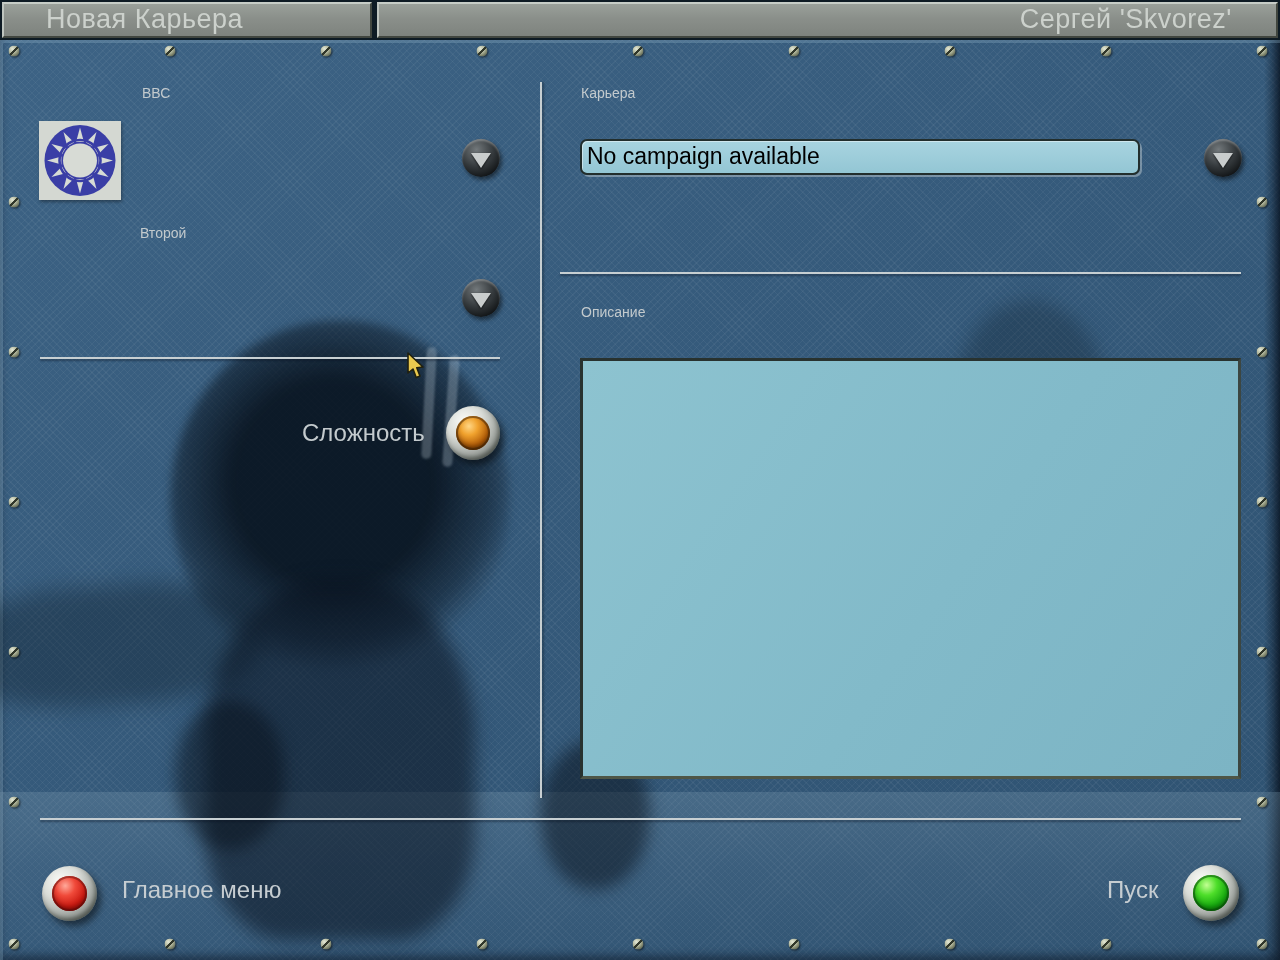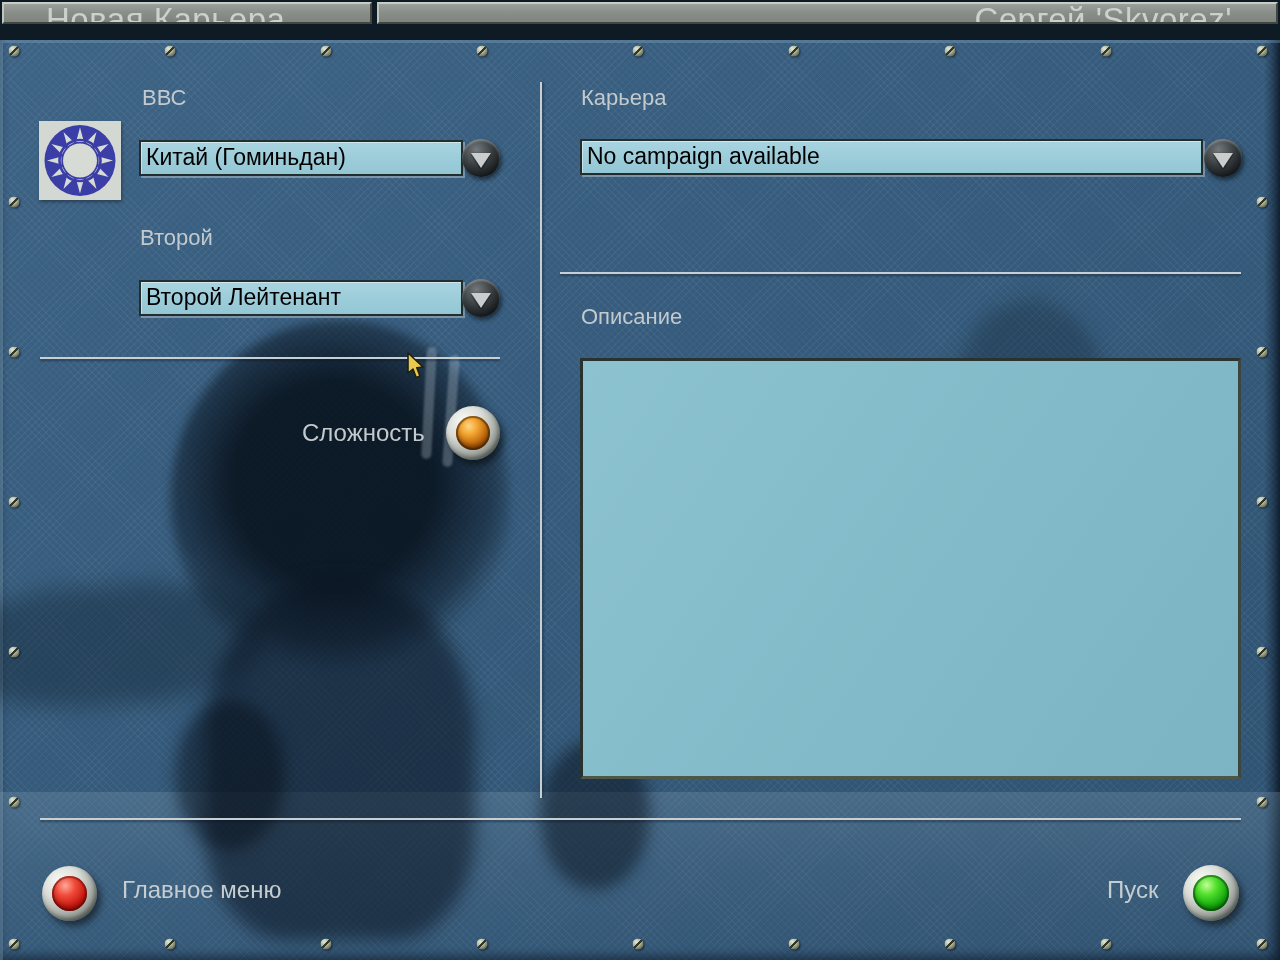--- a/index.html
+++ b/index.html
@@ -4,24 +4,24 @@
 <style>
   html,body{margin:0;padding:0;background:#0a141d;}
   #stage{
     position:relative;width:1280px;height:960px;overflow:hidden;
     font-family:"Liberation Sans",sans-serif;
     -webkit-font-smoothing:antialiased;
   }
   
   .titlebar{position:absolute;left:0;top:0;width:1280px;height:40px;background:#0e1b24;}
   .tab{
-    position:absolute;top:2px;height:22px;box-sizing:border-box;
+    position:absolute;top:2px;height:36px;box-sizing:border-box;
     background:linear-gradient(180deg,#9aa09a 0%,#8a8f8a 45%,#7e837e 100%);
     border:2px solid;border-color:#c7cdc7 #41463f #41463f #bfc5bf;
-    color:#ccd1cc;font-size:33px;line-height:31px;letter-spacing:.5px;
+    color:#ccd1cc;font-size:27px;line-height:31px;letter-spacing:.5px;
     white-space:nowrap;overflow:hidden;
   }
   .tab.left{left:2px;width:370px;padding-left:42px;}
   .tab.right{left:377px;width:901px;text-align:right;padding-right:44px;}
   
   .panel{
     position:absolute;left:0;top:40px;width:1280px;height:920px;
     background-color:#355a7b;
     background-image:
       linear-gradient(to left, rgba(5,13,24,.65) 0px, rgba(5,13,24,.35) 7px, rgba(5,13,24,0) 16px),
@@ -52,21 +52,21 @@
   
   .rivet{
     position:absolute;width:11px;height:11px;border-radius:50%;
     transform:translate(-50%,-50%);
     background:
       linear-gradient(135deg, rgba(0,0,0,0) 42%, rgba(42,48,36,.95) 45% 55%, rgba(0,0,0,0) 58%),
       radial-gradient(circle at 35% 30%, #e4e8d6 0%, #a8ae94 45%, #5c624c 80%, #383e2e 100%);
     box-shadow:1px 1px 2px rgba(0,0,0,.55);
   }
   
-  .lbl{position:absolute;color:#c3cacd;font-size:22px;white-space:nowrap;z-index:3;}
+  .lbl{position:absolute;color:#c3cacd;font-size:14px;white-space:nowrap;z-index:3;}
   .lbl.big{font-size:24px;}
   
   .field{
     position:absolute;height:36px;box-sizing:border-box;z-index:3;
     background:linear-gradient(180deg,#a8d4e0 0%,#93c6d4 100%);
     border:2px solid #222e2d;
     box-shadow:2px 2px 0 rgba(200,210,215,.45), inset 1px 1px 0 rgba(255,255,255,.45);
     color:#000;font-size:23px;line-height:31px;padding:0 5px;
     white-space:nowrap;overflow:hidden;cursor:default;
   }
@@ -150,45 +150,43 @@
       <use href="#ray" transform="rotate(210 41 39.5)"></use>
       <use href="#ray" transform="rotate(240 41 39.5)"></use>
       <use href="#ray" transform="rotate(270 41 39.5)"></use>
       <use href="#ray" transform="rotate(300 41 39.5)"></use>
       <use href="#ray" transform="rotate(330 41 39.5)"></use>
       <circle cx="41" cy="39.5" r="17" fill="#d7dbd5"></circle>
       <circle cx="41" cy="39.5" r="20.5" fill="none" stroke="#3a3ea6" stroke-width="2.6"></circle>
     </g>
   </svg>
 
-  <div class="field" style="left:139px;top:140px;width:324px;">Китай (Гоминьдан)</div>
   <div class="dd-btn" style="left:462px;top:139px;">
     <span class="dd-tri"></span>
   </div>
 
   <div class="lbl" style="left:140px;top:225px;">Второй</div>
-  <div class="field" style="left:139px;top:280px;width:324px;">Второй Лейтенант</div>
   <div class="dd-btn" style="left:462px;top:279px;">
     <span class="dd-tri"></span>
   </div>
 
   <div class="hdiv" style="left:40px;top:357px;width:460px;"></div>
   <svg class="cursor" width="20" height="28" viewBox="0 0 20 28">
     <path d="M2 1 L2 21 L7 17 L10.2 25.5 L14 24 L10.8 15.8 L17 15 Z" fill="#e9c94f" stroke="#20200f" stroke-width="1.6" stroke-linejoin="round"></path>
   </svg>
 
   <div class="lbl big" style="left:302px;top:419px;">Сложность</div>
   <div class="round-btn" style="left:446px;top:406px;width:54px;height:54px;">
     <span class="lens amber"></span>
   </div>
 
   <div class="vdiv" style="left:540px;top:82px;height:716px;"></div>
 
   <div class="lbl" style="left:581px;top:85px;">Карьера</div>
-  <div class="field" style="left:580px;top:139px;width:623px;">No campaign available</div>
+  <div class="field" style="left:580px;top:139px;width:560px;border-radius:7px;">No campaign available</div>
   <div class="dd-btn" style="left:1204px;top:139px;">
     <span class="dd-tri"></span>
   </div>
 
   <div class="hdiv" style="left:560px;top:272px;width:681px;"></div>
 
   <div class="lbl" style="left:581px;top:304px;">Описание</div>
   <div class="desc-box"></div>
 
   <div class="hdiv" style="left:40px;top:818px;width:1201px;"></div>

